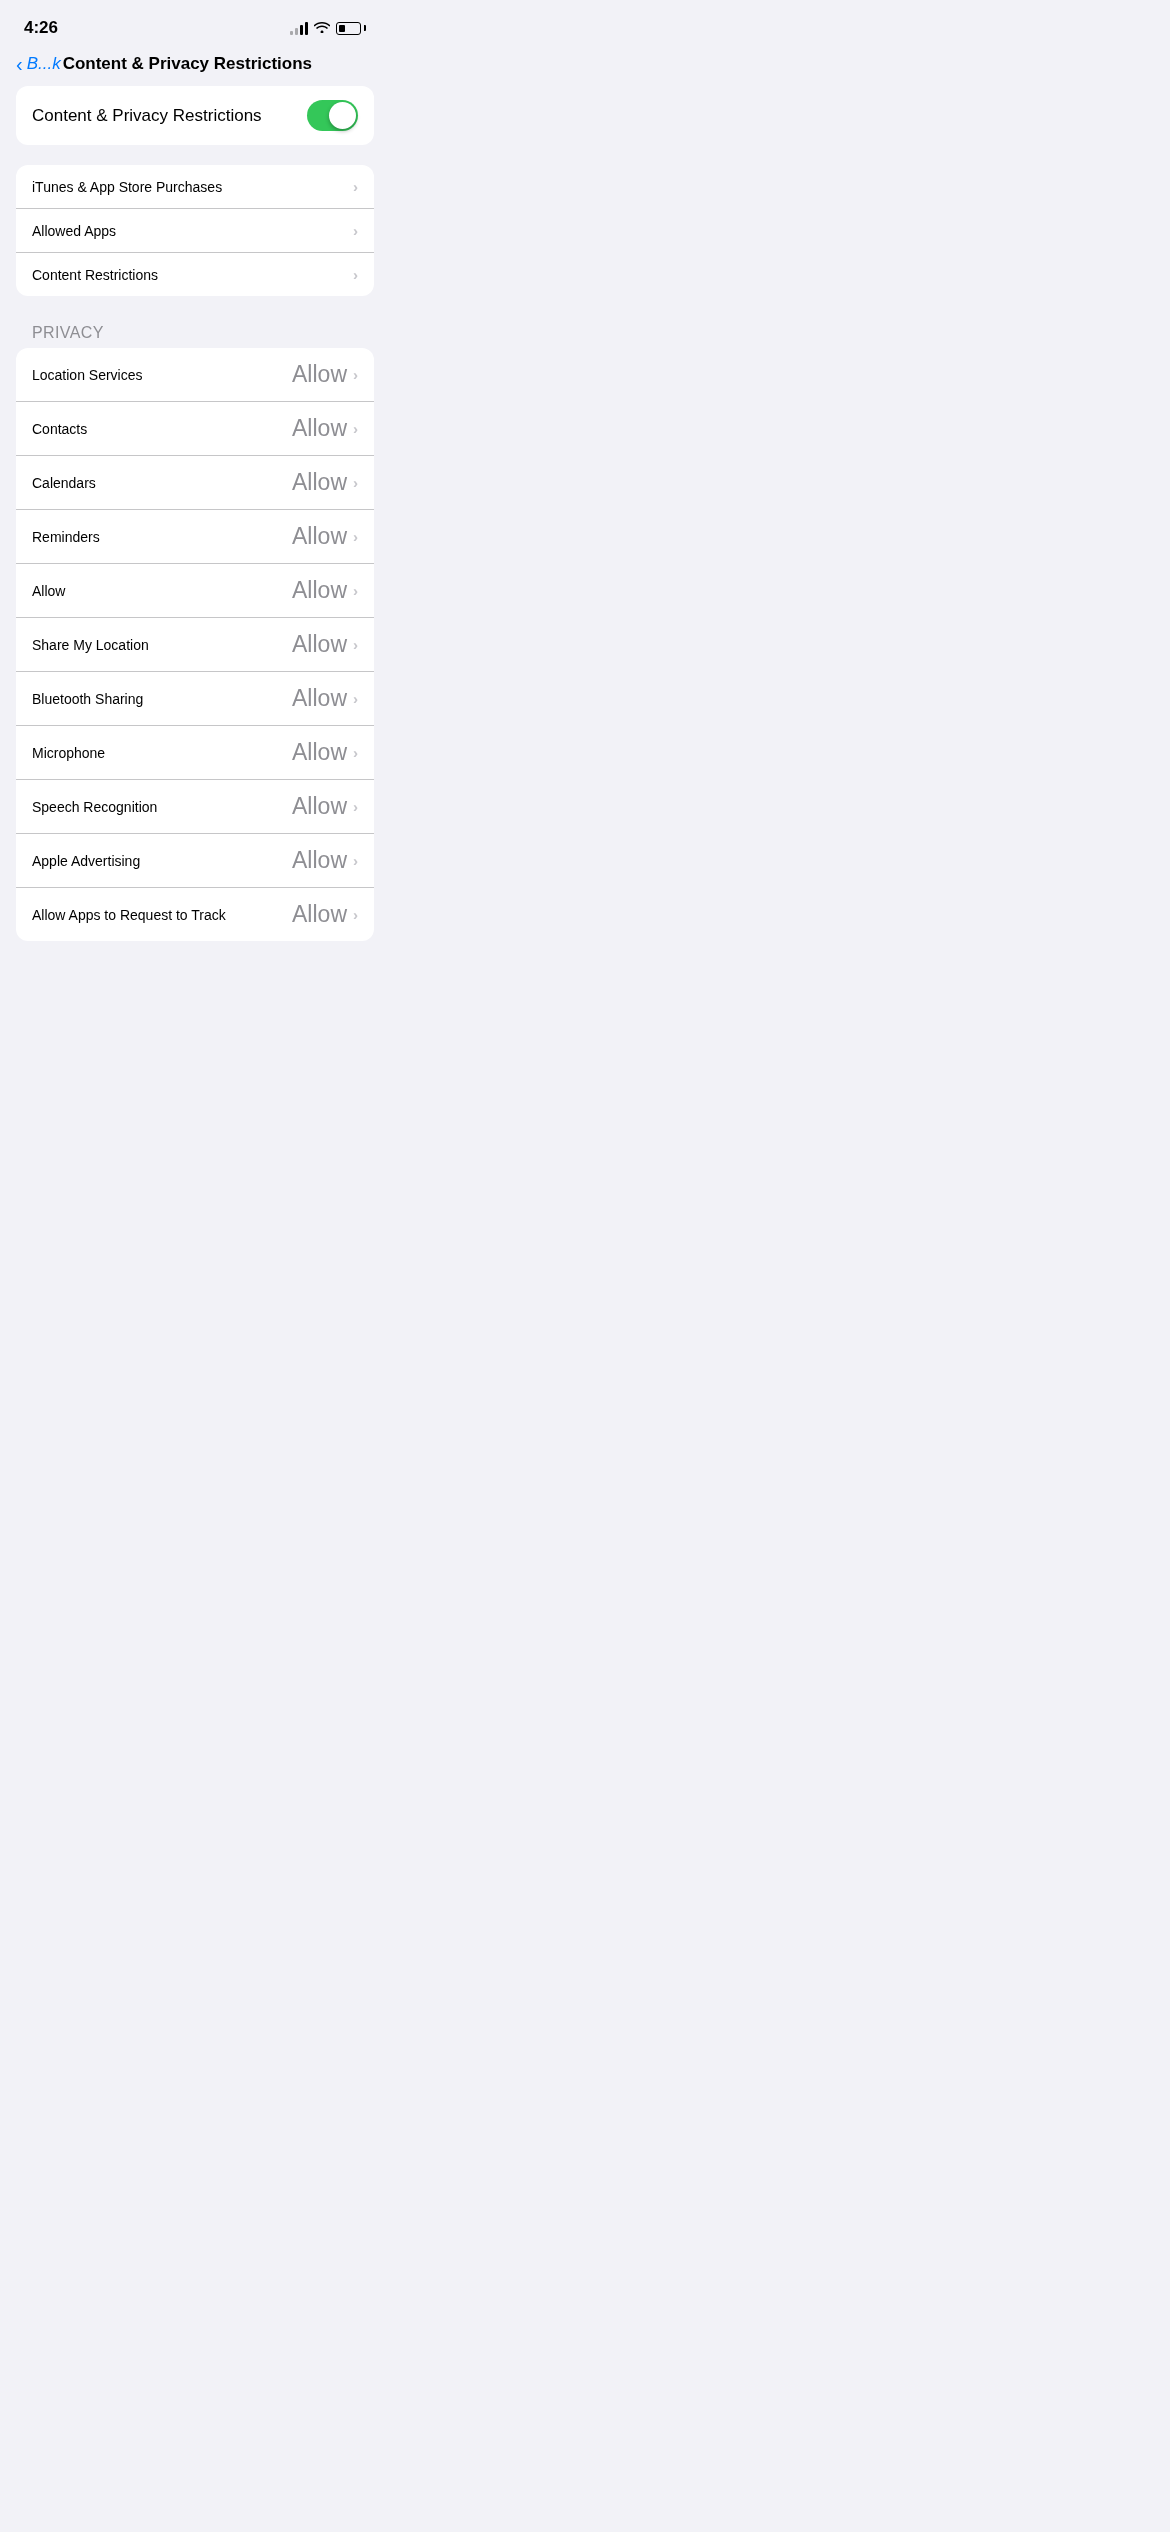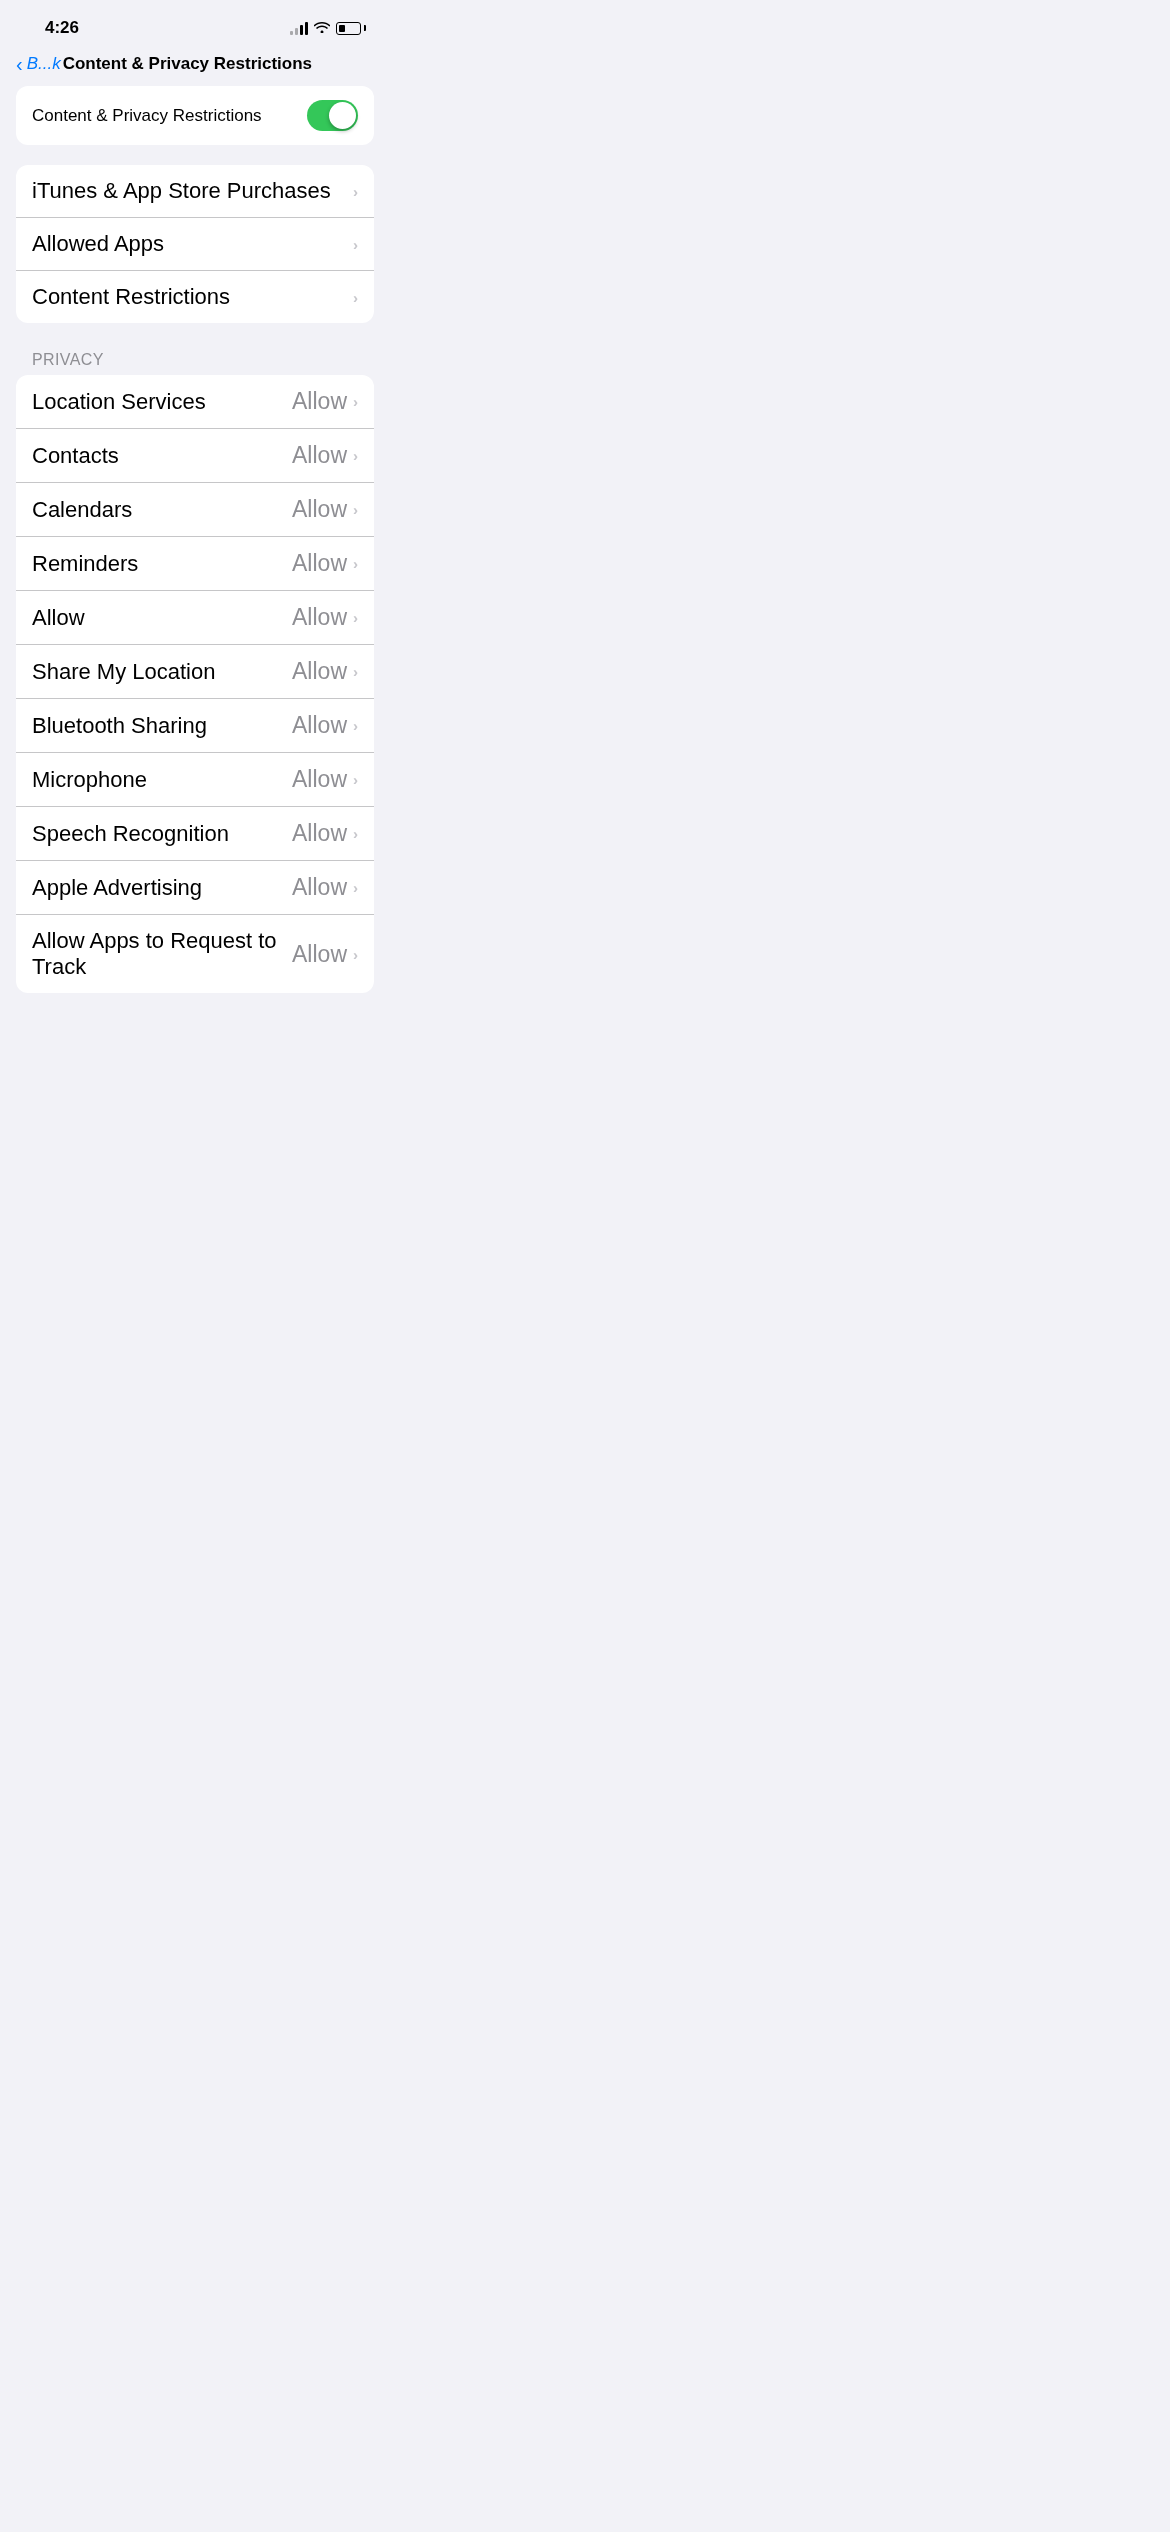--- a/index.html
+++ b/index.html
@@ -24,21 +24,20 @@
       justify-content: space-between;
       align-items: center;
       padding: 14px 24px 8px 24px;
       height: 50px;
     }
 
     .status-time {
       font-size: 17px;
       font-weight: 600;
       color: #000;
-      margin-left: 21px;
     }
 
     .status-icons {
       display: flex;
       align-items: center;
       gap: 6px;
     }
 
     .signal-bars {
       display: flex;
@@ -187,21 +186,21 @@
       padding: 13px 16px;
       border-bottom: 0.5px solid #c6c6c8;
       cursor: pointer;
     }
 
     .list-row:last-child {
       border-bottom: none;
     }
 
     .list-row-label {
-      font-size: 22px;
+      font-size: 14px;
       color: #000;
     }
 
     .list-row-right {
       display: flex;
       align-items: center;
       gap: 6px;
     }
 
     .list-row-value {

